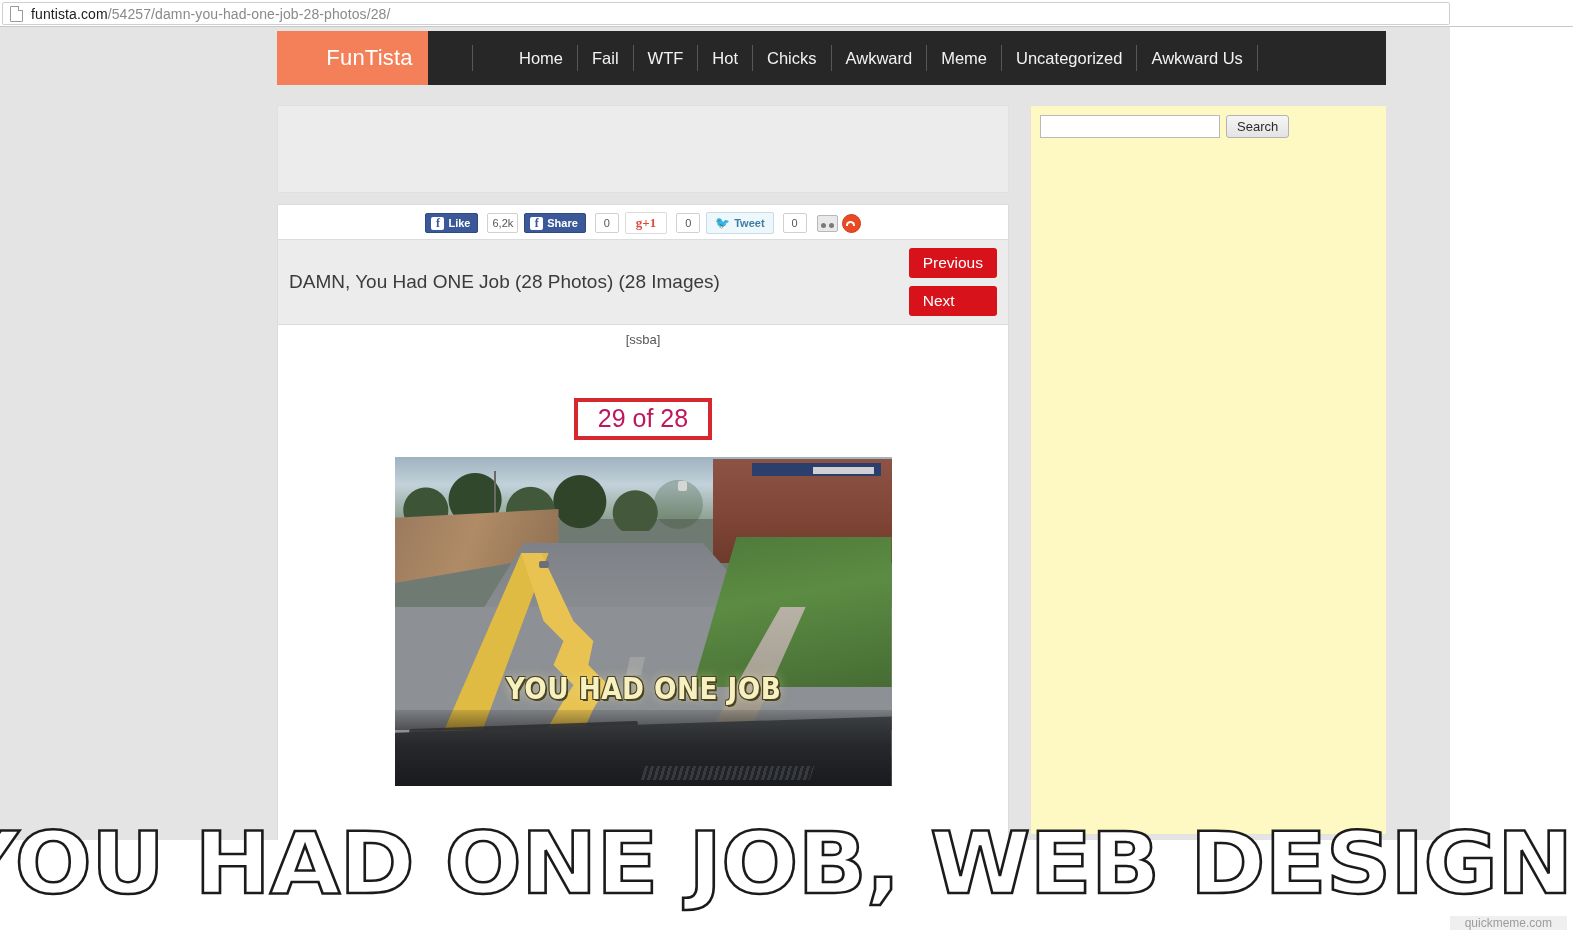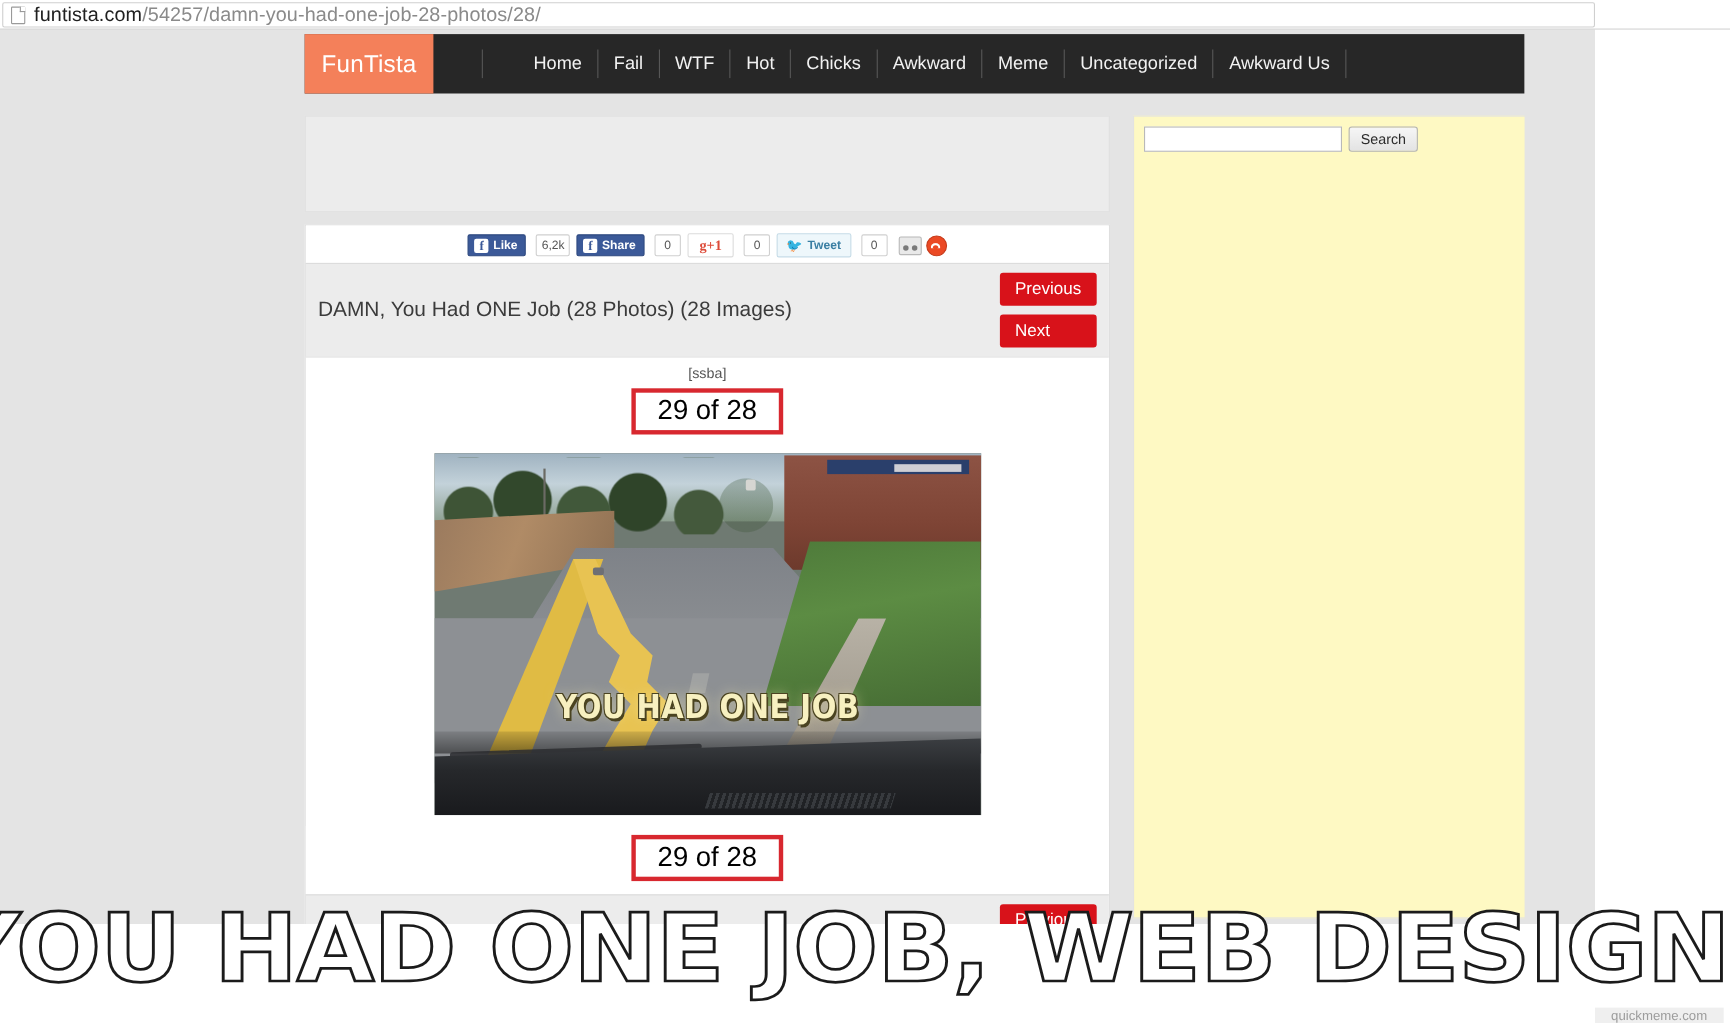--- a/index.html
+++ b/index.html
@@ -51,21 +51,21 @@
   .page-icon:after {
     content: "";
     position: absolute;
     right: -1px; top: -1px;
     width: 4px; height: 4px;
     background: #ffffff;
     border-left: 1px solid #9a9a9a;
     border-bottom: 1px solid #9a9a9a;
   }
   .url-text {
-    font-size: 18px;
+    font-size: 14px;
     color: #8a8a8a;
     letter-spacing: 0.1px;
     white-space: nowrap;
     text-align: center;
   }
   .url-domain { color: #202020; }
 
   
   .viewport {
     position: absolute;
@@ -88,20 +88,21 @@
   }
   .logo {
     width: 117px;
     background: #f4805a;
     color: #ffffff;
     font-size: 22px;
     display: flex;
     align-items: center;
     justify-content: center;
     letter-spacing: 0.2px;
+    padding-left: 34px;
   }
   .nav {
     display: flex;
     align-items: center;
     margin-left: 44px;
   }
   .nav-item {
     color: #f2f2f2;
     font-size: 16.5px;
     padding: 0 14px;
@@ -282,22 +283,23 @@
     font-size: 13px;
     color: #555555;
     margin-bottom: 6px;
   }
   .counter-box {
     display: inline-block;
     border: 4px solid #d8282f;
     background: #ffffff;
     padding: 2px 20px 4px 20px;
     font-size: 25px;
-    color: #000000;
+    color: #be185d;
     line-height: 1.12;
+    margin-top: 45px;
   }
   .img-wrap {
     margin: 17px 0 0 0;
     padding: 0 0 10px 0;
     display: flex;
     justify-content: center;
   }
 
   
   .photo {

